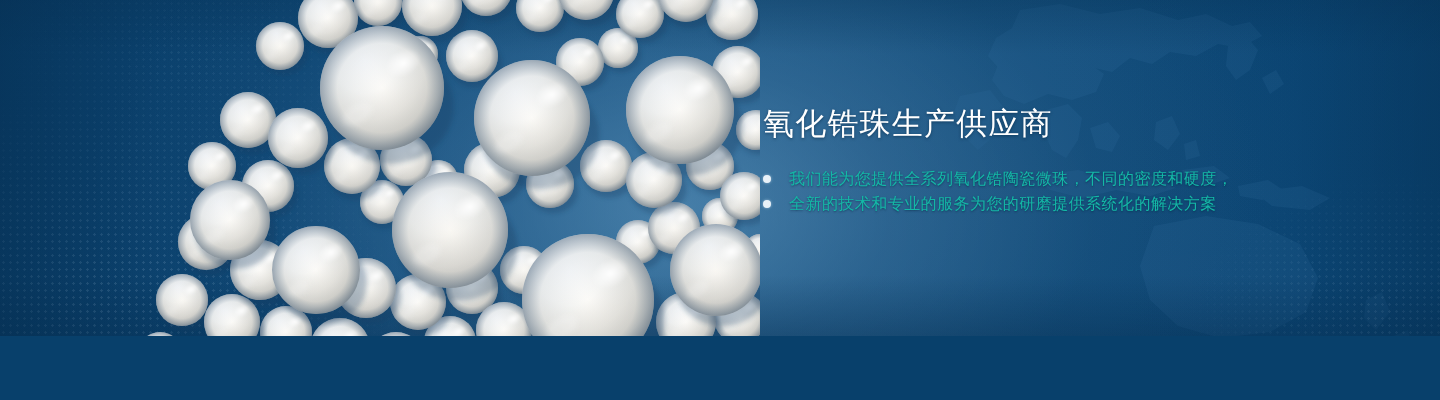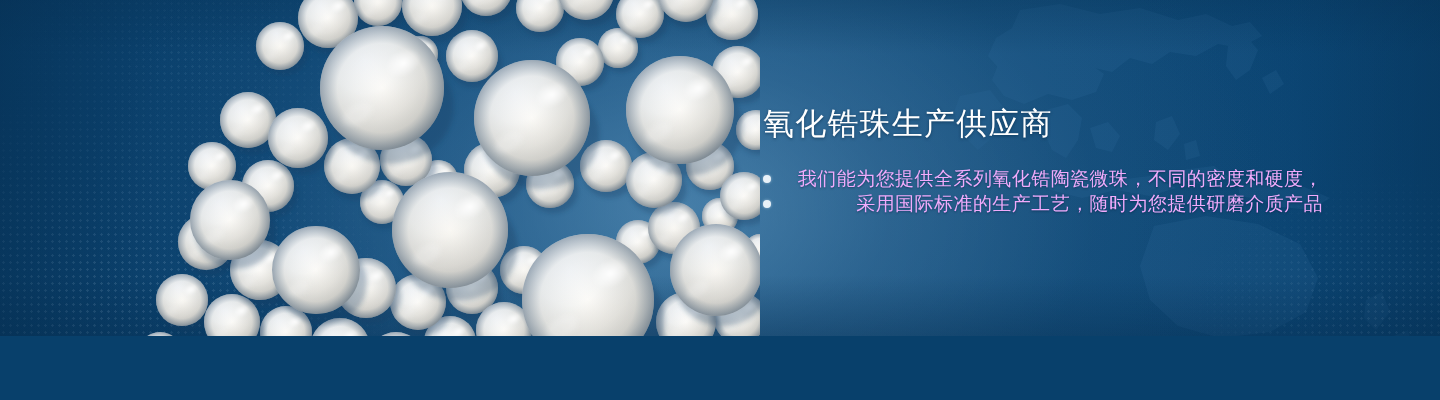--- a/index.html
+++ b/index.html
@@ -86,27 +86,26 @@
     text-shadow:0 1px 3px rgba(3,32,58,0.55);
     white-space:nowrap;
   }
   .points {
     margin-top:24px;
     list-style:none;
   }
   .point {
     position:relative;
     padding-left:26px;
-    font-size:19px;
+    font-size:16px;
     line-height:23.5px;
-    color:#f0abfc;
+    color:#14b8a6;
     letter-spacing:0.45px;
     text-shadow:0 1px 2px rgba(3,30,56,0.50);
     margin-bottom:1px;
-    text-align:right;
   }
   .point .dot {
     position:absolute;
     left:0; top:8px;
     width:8px; height:8px;
     border-radius:50%;
     background:#e8f1f8;
     box-shadow:0 0 3px rgba(210,232,248,0.6);
   }
   .point .l2 { display:block; }
@@ -522,22 +521,22 @@
 
     <div class="headline">氧化锆珠生产供应商</div>
 
     <ul class="points">
 
       <li class="point">
         <span class="dot"></span>
         <span>我们能为您提供全系列氧化锆陶瓷微珠，不同的密度和硬度，</span>
       </li>
 
-
       <li class="point">
         <span class="dot"></span>
-        <span>采用国际标准的生产工艺，随时为您提供研磨介质产品</span>
+        <span>全新的技术和专业的服务为您的研磨提供系统化的解决方案</span>
       </li>
+
 
     </ul>
   </div>
 
 </div>
 
 </body></html>

